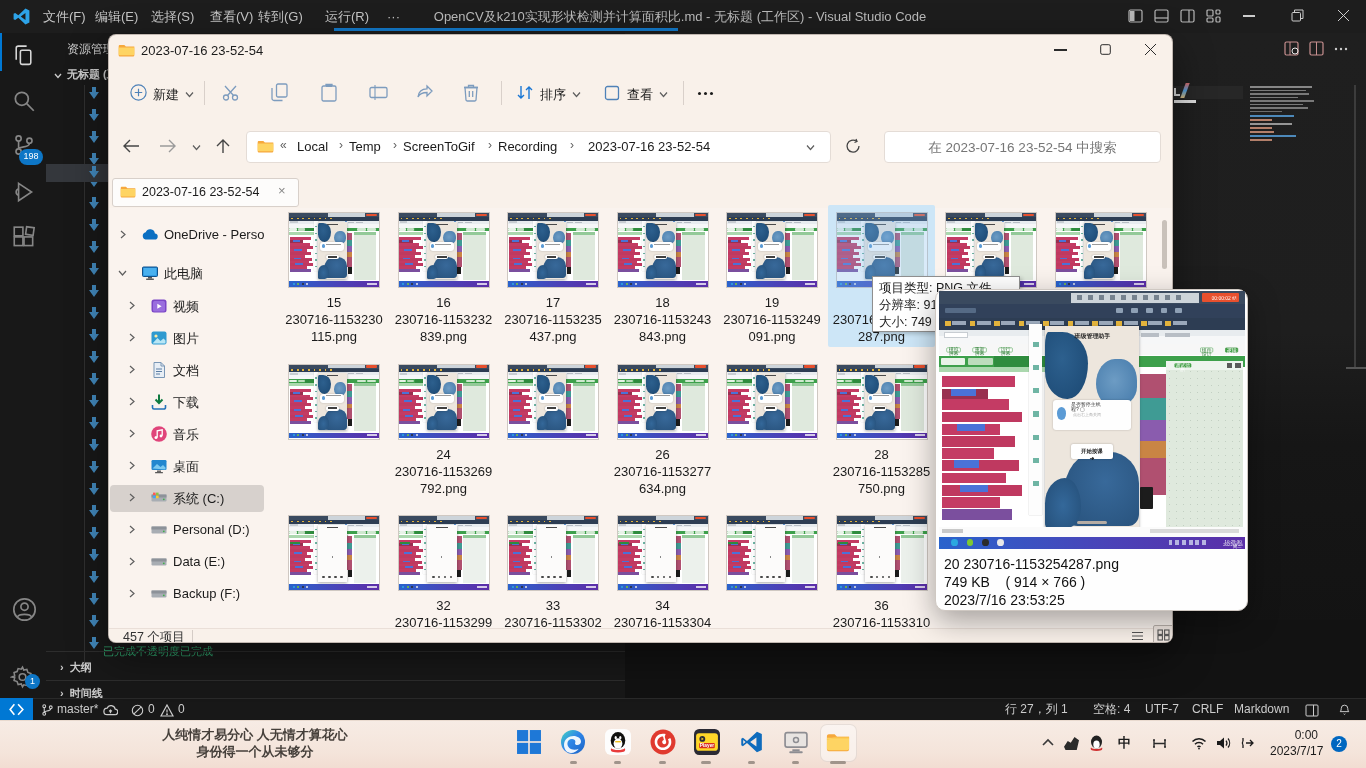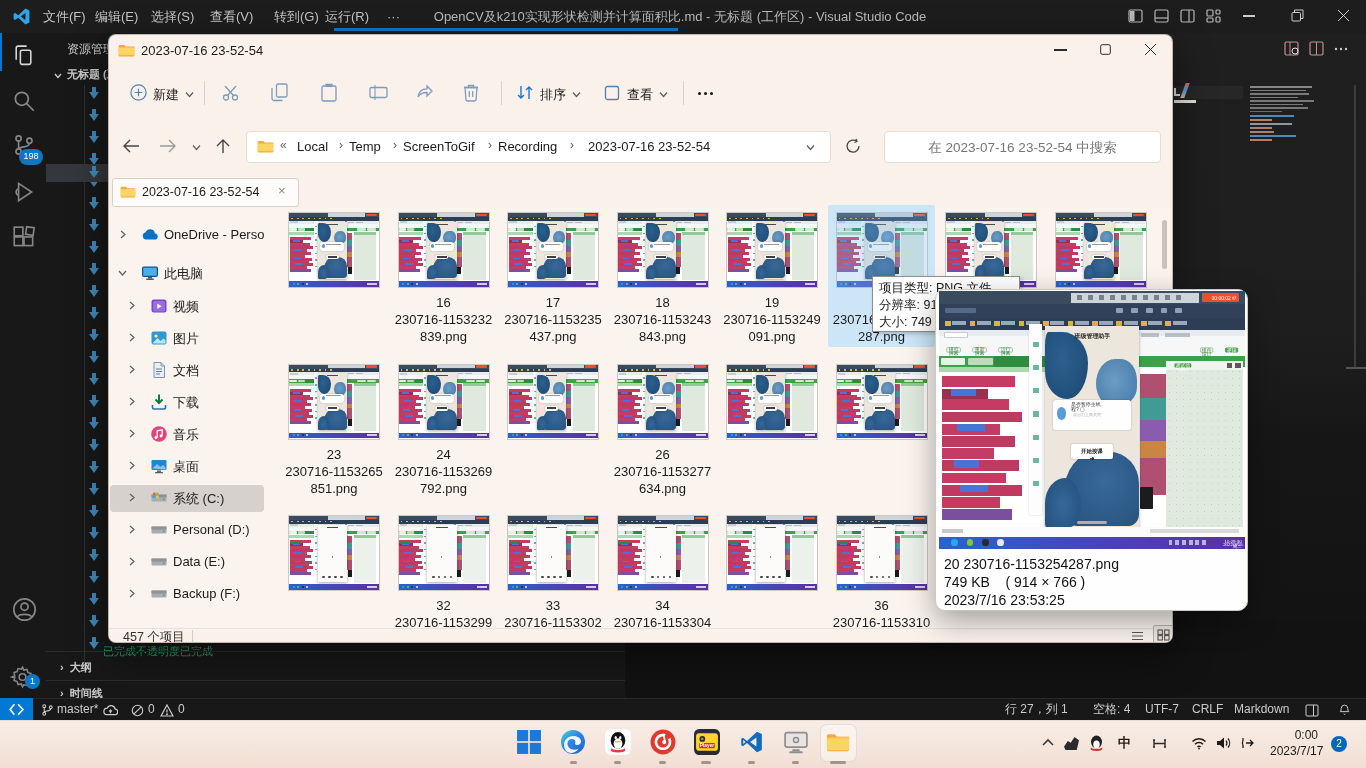--- a/index.html
+++ b/index.html
@@ -31,21 +31,21 @@
 .arr{width:10px;height:12px;background:#4289bd;clip-path:polygon(30% 0,70% 0,70% 42%,100% 42%,50% 100%,0 42%,30% 42%)}
 </style></head><body>
 <div id="ttl" class="ab">
 <svg class="ab" style="left:12px;top:7px" width="19" height="19" viewBox="0 0 24 24">
       <path fill="#2da3e8" d="M17 2 8 10.5 4 7.5 2 8.5v7L4 16.5l4-3L17 22l5-2.5v-15L17 2zm0 5.5v9L11 12l6-4.5z"></path>
     </svg>
 <div class="ab menu" style="left:43px">文件(F)</div>
 <div class="ab menu" style="left:95px">编辑(E)</div>
 <div class="ab menu" style="left:151px">选择(S)</div>
 <div class="ab menu" style="left:210px">查看(V)</div>
-<div class="ab menu" style="left:274px">转到(G)</div>
+<div class="ab menu" style="left:258px">转到(G)</div>
 <div class="ab menu" style="left:325px">运行(R)</div>
 <div class="ab menu" style="left:387px">···</div>
 <div id="ttltext" class="ab">OpenCV及k210实现形状检测并计算面积比.md - 无标题 (工作区) - Visual Studio Code</div>
 <svg class="ab" style="left:1128px;top:9px" width="105" height="15" viewBox="0 0 105 15" fill="none" stroke="#b8b8b8" stroke-width="1.2">
 <rect x="1" y="1" width="13" height="12" rx="1.5"></rect>
       <rect x="2" y="2" width="4.5" height="10" fill="#b8b8b8" stroke="none"></rect>
 <rect x="27" y="1" width="13" height="12" rx="1.5"></rect>
       <line x1="27" y1="9" x2="40" y2="9"></line>
 <rect x="53" y="1" width="13" height="12" rx="1.5"></rect>
       <line x1="61" y1="1" x2="61" y2="13"></line>
@@ -213,20 +213,21 @@
       <rect x="1" y="1" width="12" height="11" rx="1"></rect>
       <line x1="8.5" y1="1" x2="8.5" y2="12"></line>
     </svg>
 <svg class="ab" style="left:1338px;top:4px" width="13" height="14" viewBox="0 0 24 24" fill="none" stroke="#cccccc" stroke-width="1.8">
       <path d="M12 3a6 6 0 0 0-6 6c0 5-2 6-2 6h16s-2-1-2-6a6 6 0 0 0-6-6z"></path>
       <path d="M10.5 19a1.8 1.8 0 0 0 3 0"></path>
     </svg>
 </div>
 <div id="taskbar" class="ab">
 <div class="ab" style="left:0;top:0;width:1366px;height:1px;background:#e9dacf"></div>
+<div class="ab" style="left:120px;top:7px;width:270px;text-align:center;font-weight:bold;color:#46403b;font-size:13px;line-height:16.5px">人纯情才易分心 人无情才算花心<br>身份得一个从未够分</div>
 <svg class="ab tkicon" style="left:516px" width="25" height="25" viewBox="0 0 25 25">
       <rect x="1" y="1" width="10.7" height="10.7" fill="#1e78d7"></rect>
       <rect x="13.3" y="1" width="10.7" height="10.7" fill="#1e78d7"></rect>
       <rect x="1" y="13.3" width="10.7" height="10.7" fill="#1e78d7"></rect>
       <rect x="13.3" y="13.3" width="10.7" height="10.7" fill="#1e78d7"></rect>
     </svg>
 <svg class="ab tkicon" style="left:560px" width="26" height="26" viewBox="0 0 26 26">
       <defs>
         <linearGradient id="eg" x1="0" y1="0" x2="1" y2="1">
           <stop offset="0" stop-color="#45d6c0"></stop>
@@ -609,20 +610,21 @@
 <div class="ab" style="left:28%;top:38.5%;width:52%;height:2%;background:#9a9a9a"></div>
 <div class="ab" style="left:34%;top:60%;width:32%;height:3%;background:#3f3f3f"></div>
 </div>
 <div class="ab" style="left:0;top:92.5%;width:100%;height:7.5%;background:linear-gradient(90deg,#2a63cc,#4a43b8 55%,#5b2ea8)"></div>
 <div class="ab" style="left:4%;top:94.3%;width:2.2%;height:2.6%;background:#2ba8e0;border-radius:50%"></div>
 <div class="ab" style="left:9%;top:94.3%;width:2.2%;height:2.6%;background:#7ec832;border-radius:50%"></div>
 <div class="ab" style="left:14%;top:94.3%;width:2.2%;height:2.6%;background:#2b2b2b;border-radius:50%"></div>
 <div class="ab" style="left:19%;top:94.3%;width:2.2%;height:2.6%;background:#e8e8e8;border-radius:50%"></div>
 <div class="ab" style="left:87%;top:94.3%;width:11%;height:2.6%;background:rgba(255,255,255,.75)"></div>
 </div>
+<div class="lbl" style="left:170px;top:259px;width:110px">15<br>230716-1153230<br>115.png</div>
 <div class="shot" style="left:288.5px;top:177px;width:92px;height:76px;">
 <div class="ab" style="left:0;top:0;width:100%;height:5.5%;background:#3a4a5f"></div>
 <div class="ab" style="left:43%;top:.6%;width:42%;height:4.3%;background:#cdd4da"></div>
 <div class="ab" style="left:86%;top:.8%;width:12%;height:3.9%;background:#e8502e;border-radius:1px"></div>
 <div class="ab" style="left:0;top:5.5%;width:100%;height:4.800000000000001%;background:#2d3d53"></div>
 <div class="ab" style="left:2.5%;top:6.7%;width:1.9%;height:1.9%;background:#e2b33c"></div>
 <div class="ab" style="left:8.7%;top:6.7%;width:1.9%;height:1.9%;background:#e2b33c"></div>
 <div class="ab" style="left:14.9%;top:6.7%;width:1.9%;height:1.9%;background:#e2b33c"></div>
 <div class="ab" style="left:21.1%;top:6.7%;width:1.9%;height:1.9%;background:#e2b33c"></div>
 <div class="ab" style="left:27.3%;top:6.7%;width:1.9%;height:1.9%;background:#e2b33c"></div>
@@ -1231,21 +1233,20 @@
 <div class="ab" style="left:28%;top:38.5%;width:52%;height:2%;background:#9a9a9a"></div>
 <div class="ab" style="left:34%;top:60%;width:32%;height:3%;background:#3f3f3f"></div>
 </div>
 <div class="ab" style="left:0;top:92.5%;width:100%;height:7.5%;background:linear-gradient(90deg,#2a63cc,#4a43b8 55%,#5b2ea8)"></div>
 <div class="ab" style="left:4%;top:94.3%;width:2.2%;height:2.6%;background:#2ba8e0;border-radius:50%"></div>
 <div class="ab" style="left:9%;top:94.3%;width:2.2%;height:2.6%;background:#7ec832;border-radius:50%"></div>
 <div class="ab" style="left:14%;top:94.3%;width:2.2%;height:2.6%;background:#2b2b2b;border-radius:50%"></div>
 <div class="ab" style="left:19%;top:94.3%;width:2.2%;height:2.6%;background:#e8e8e8;border-radius:50%"></div>
 <div class="ab" style="left:87%;top:94.3%;width:11%;height:2.6%;background:rgba(255,255,255,.75)"></div>
 </div>
-<div class="lbl" style="left:170px;top:410.5px;width:110px">23<br>230716-1153265<br>851.png</div>
 <div class="shot" style="left:288.5px;top:328.5px;width:92px;height:76px;">
 <div class="ab" style="left:0;top:0;width:100%;height:5.5%;background:#3a4a5f"></div>
 <div class="ab" style="left:43%;top:.6%;width:42%;height:4.3%;background:#cdd4da"></div>
 <div class="ab" style="left:86%;top:.8%;width:12%;height:3.9%;background:#e8502e;border-radius:1px"></div>
 <div class="ab" style="left:0;top:5.5%;width:100%;height:4.800000000000001%;background:#2d3d53"></div>
 <div class="ab" style="left:2.5%;top:6.7%;width:1.9%;height:1.9%;background:#e2b33c"></div>
 <div class="ab" style="left:8.7%;top:6.7%;width:1.9%;height:1.9%;background:#e2b33c"></div>
 <div class="ab" style="left:14.9%;top:6.7%;width:1.9%;height:1.9%;background:#e2b33c"></div>
 <div class="ab" style="left:21.1%;top:6.7%;width:1.9%;height:1.9%;background:#e2b33c"></div>
 <div class="ab" style="left:27.3%;top:6.7%;width:1.9%;height:1.9%;background:#e2b33c"></div>
@@ -1619,20 +1620,21 @@
 <div class="ab" style="left:28%;top:38.5%;width:52%;height:2%;background:#9a9a9a"></div>
 <div class="ab" style="left:34%;top:60%;width:32%;height:3%;background:#3f3f3f"></div>
 </div>
 <div class="ab" style="left:0;top:92.5%;width:100%;height:7.5%;background:linear-gradient(90deg,#2a63cc,#4a43b8 55%,#5b2ea8)"></div>
 <div class="ab" style="left:4%;top:94.3%;width:2.2%;height:2.6%;background:#2ba8e0;border-radius:50%"></div>
 <div class="ab" style="left:9%;top:94.3%;width:2.2%;height:2.6%;background:#7ec832;border-radius:50%"></div>
 <div class="ab" style="left:14%;top:94.3%;width:2.2%;height:2.6%;background:#2b2b2b;border-radius:50%"></div>
 <div class="ab" style="left:19%;top:94.3%;width:2.2%;height:2.6%;background:#e8e8e8;border-radius:50%"></div>
 <div class="ab" style="left:87%;top:94.3%;width:11%;height:2.6%;background:rgba(255,255,255,.75)"></div>
 </div>
+<div class="lbl" style="left:717.5px;top:410.5px;width:110px">28<br>230716-1153285<br>750.png</div>
 <div class="shot" style="left:179px;top:480px;width:92px;height:76px;">
 <div class="ab" style="left:0;top:0;width:100%;height:5.5%;background:#3a4a5f"></div>
 <div class="ab" style="left:43%;top:.6%;width:42%;height:4.3%;background:#cdd4da"></div>
 <div class="ab" style="left:86%;top:.8%;width:12%;height:3.9%;background:#e8502e;border-radius:1px"></div>
 <div class="ab" style="left:0;top:5.5%;width:100%;height:4.800000000000001%;background:#2d3d53"></div>
 <div class="ab" style="left:2.5%;top:6.7%;width:1.9%;height:1.9%;background:#e2b33c"></div>
 <div class="ab" style="left:8.7%;top:6.7%;width:1.9%;height:1.9%;background:#e2b33c"></div>
 <div class="ab" style="left:14.9%;top:6.7%;width:1.9%;height:1.9%;background:#e2b33c"></div>
 <div class="ab" style="left:21.1%;top:6.7%;width:1.9%;height:1.9%;background:#e2b33c"></div>
 <div class="ab" style="left:27.3%;top:6.7%;width:1.9%;height:1.9%;background:#e2b33c"></div>

